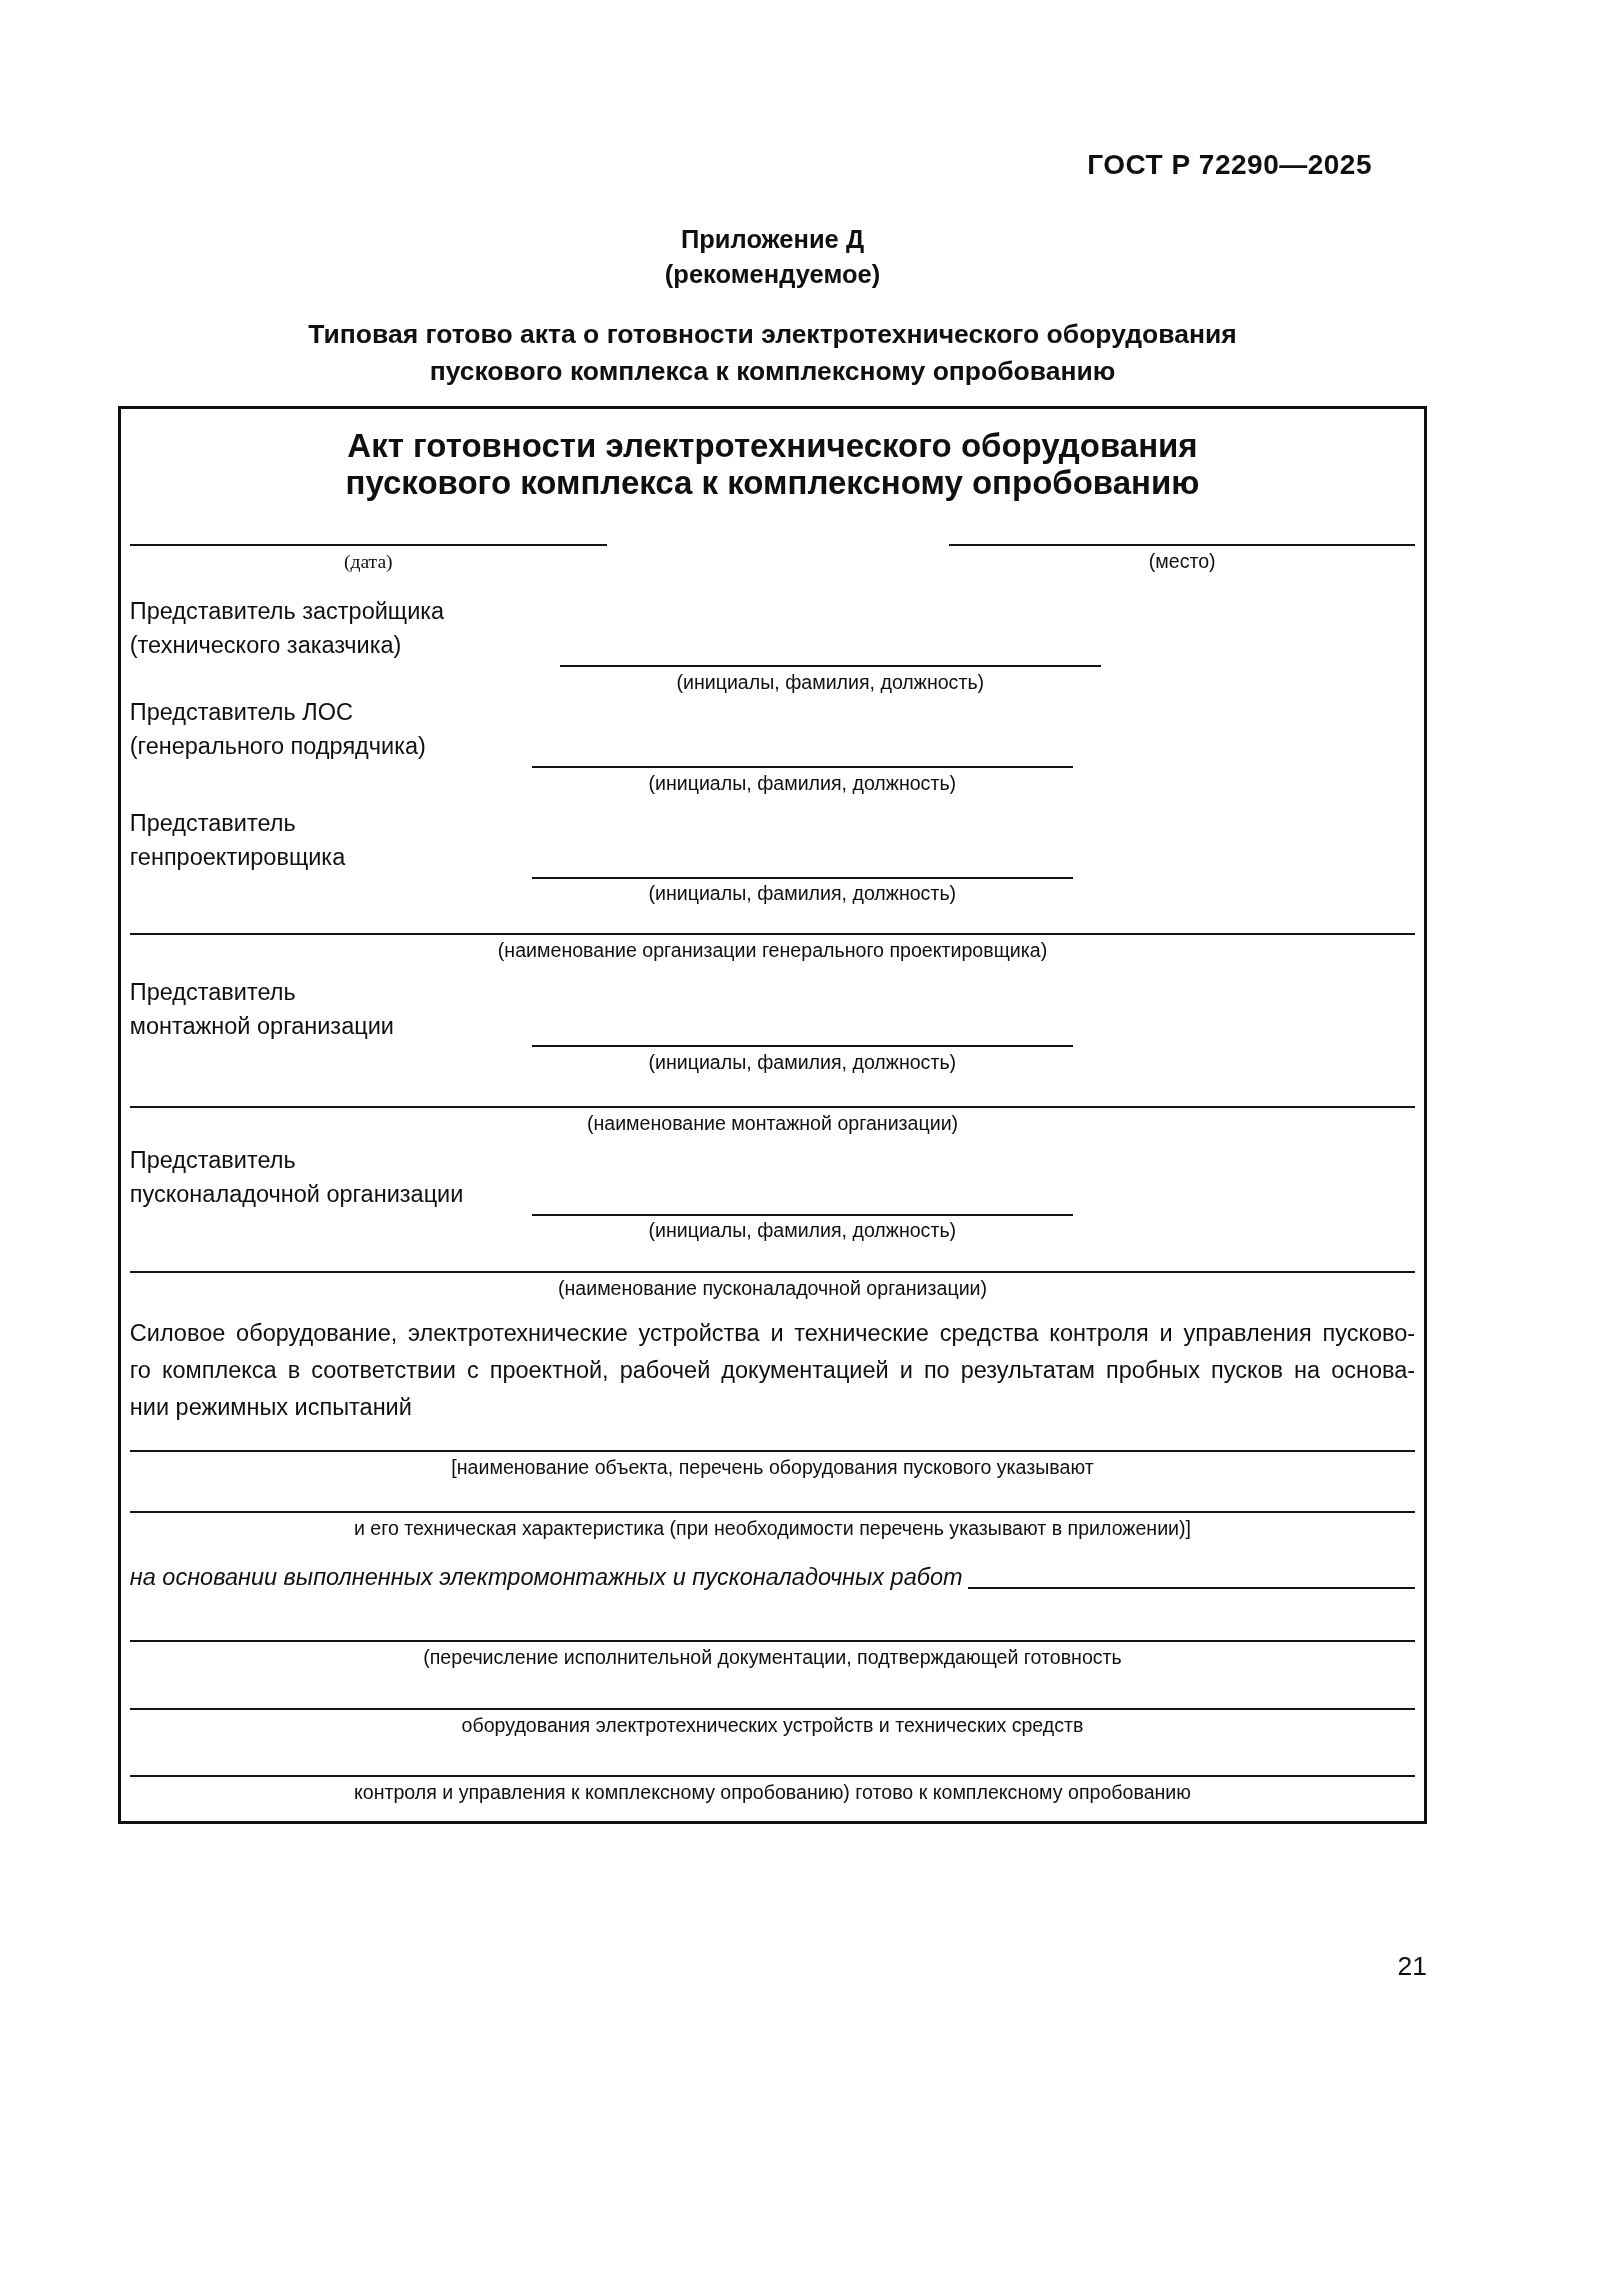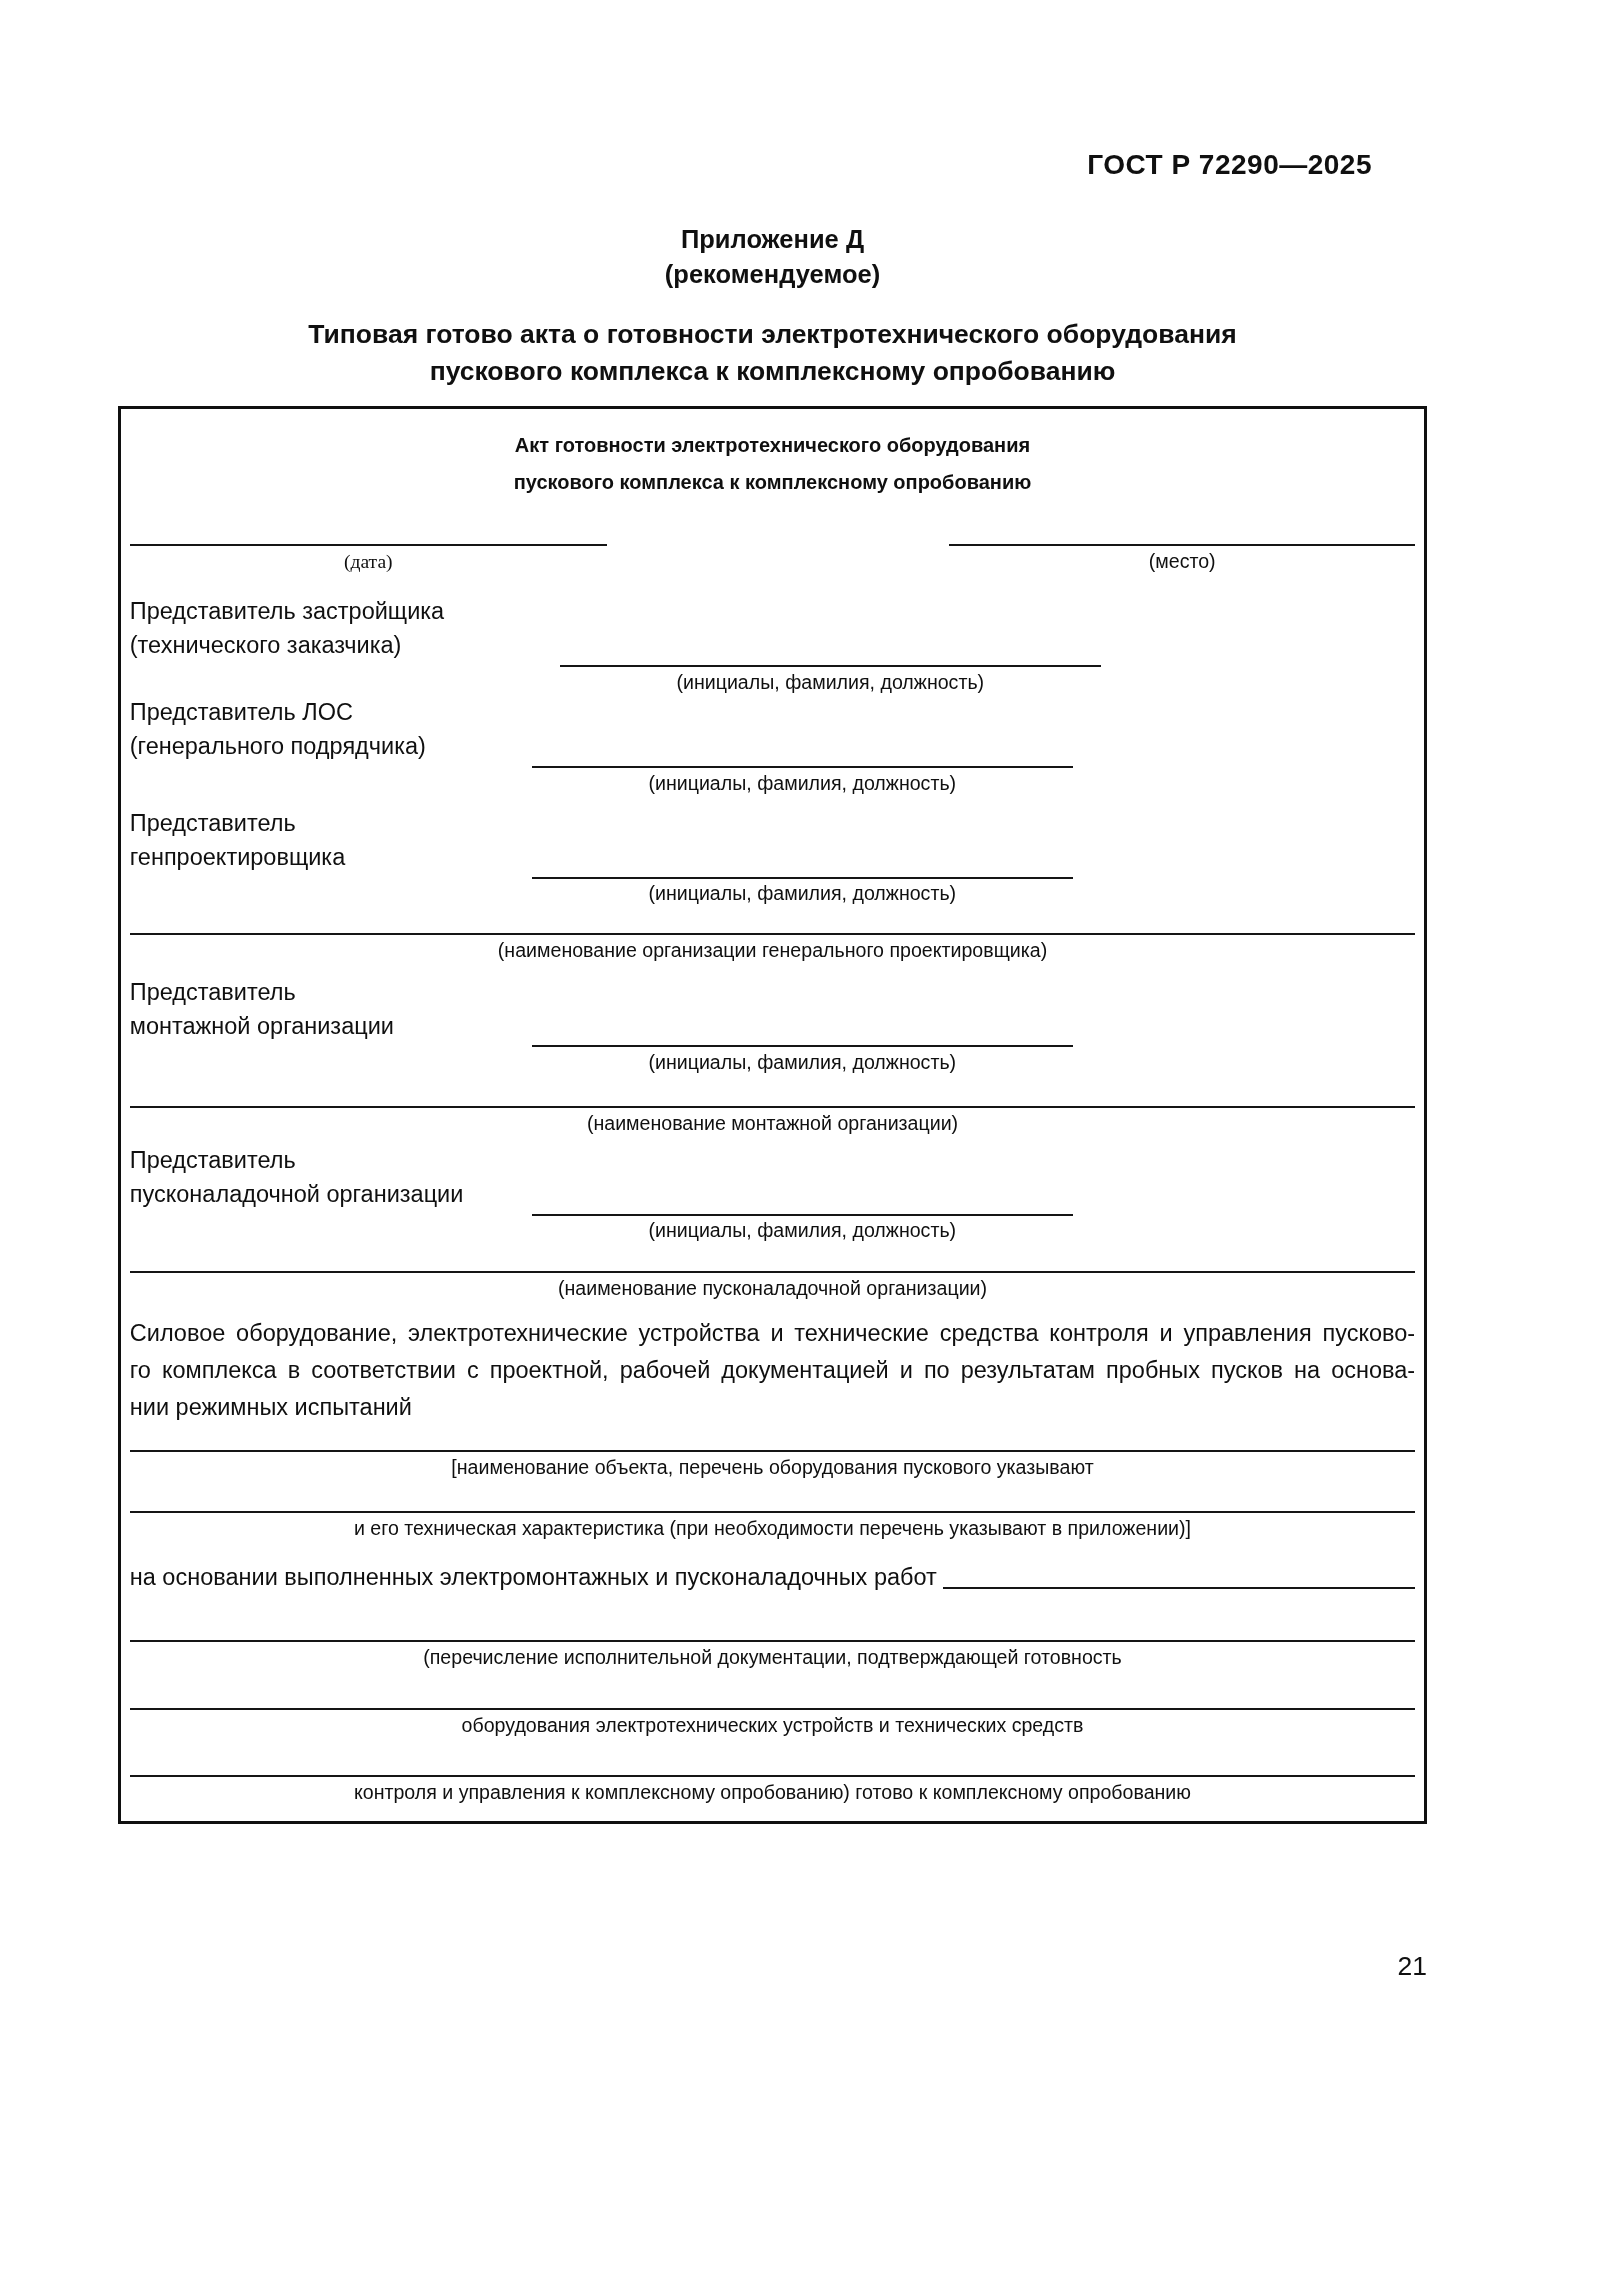--- a/index.html
+++ b/index.html
@@ -9,21 +9,21 @@
 
   .gost-ref { padding-top:149px; padding-right:55px; text-align:right;
               font-size:28px; font-weight:bold; letter-spacing:0.5px; }
 
   .appendix { margin-top:41px; text-align:center; font-weight:bold; font-size:25.5px; line-height:35px; }
   .doc-title { margin-top:23.5px; text-align:center; font-weight:bold; font-size:26.5px; line-height:37px; }
 
   .form-box { box-sizing:border-box; margin-top:16.7px; width:1309px;
               border:3.9px solid #101010; padding:0 8.8px 15.7px 8.8px; }
 
-  .form-title { margin-top:17.6px; text-align:center; font-weight:bold; font-size:20px; line-height:37px; }
+  .form-title { margin-top:17.6px; text-align:center; font-weight:bold; font-size:33px; line-height:37px; }
 
   .fill-line { height:0; border-bottom:2.9px solid #151515; }
   .caption { font-size:19.6px; line-height:25.5px; text-align:center; margin-top:2.9px; white-space:nowrap; }
 
   .dp-row { margin-top:43px; display:flex; justify-content:space-between; }
   .dp-field-date  { width:477px;font-family:Liberation Serif, serif; }
   .dp-field-place { width:466px; }
 
   .rep-row { display:flex; align-items:flex-end; }
   .rep-label { width:402px; font-size:23.5px; line-height:34px; padding-bottom:33px; }
@@ -34,21 +34,21 @@
   .mt28 { margin-top:27.4px; } .mt29 { margin-top:20px;gap:28px; } .mt10 { margin-top:9.8px; }
   .mt11 { margin-top:10.8px; } .mt7 { margin-top:6.9px; }  .mt0 { margin-top:0; }
   .mt32 { margin-top:31px; } .mt47 { margin-top:46px; } .mt38 { margin-top:37px; }
 
   .resolved-heading { margin-top:19.6px; font-weight:bold; font-size:24.5px; }
   .resolution { margin-top:13.7px; }
   .resolution-line { font-size:23.5px; line-height:37px; white-space:nowrap; }
   .jfull { text-align:justify; text-align-last:justify; }
 
   .basis-row { margin-top:19.6px; display:flex; align-items:flex-end; }
-  .basis-text { font-size:23.5px; line-height:33px; white-space:nowrap; }
+  .basis-text { font-size:23.5px; line-height:33px; white-space:nowrap;font-style:italic; }
   .basis-line { flex:1; margin-left:5.9px; margin-bottom:4.9px; border-bottom:2.9px solid #151515; }
 
   .page-number { margin-top:127px; text-align:right; font-size:26.5px; }
 </style>
 </head>
 <body>
 
 <div class="sheet">
   <div class="column">
 

